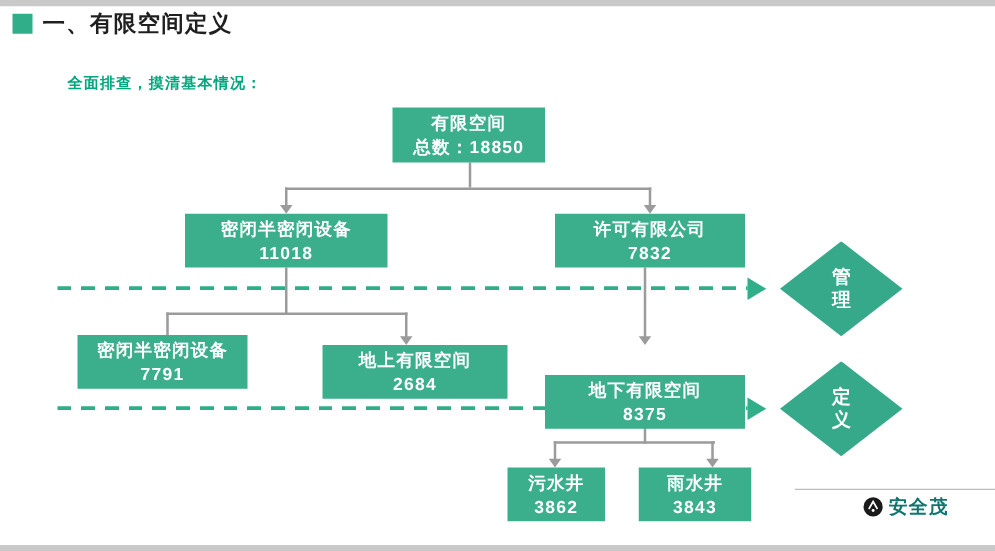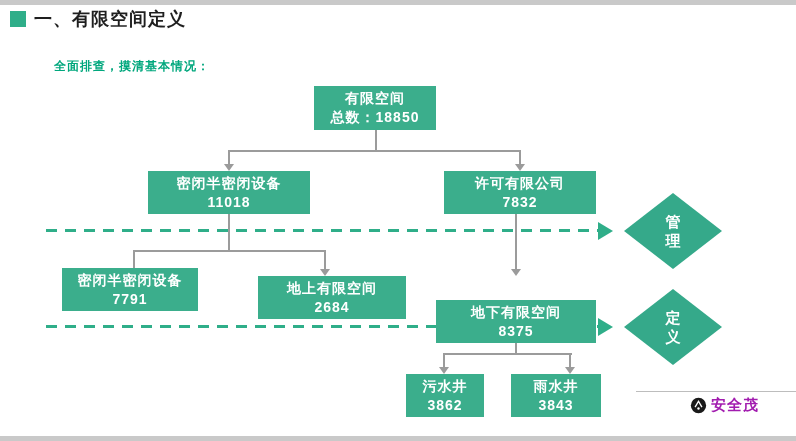--- a/index.html
+++ b/index.html
@@ -30,21 +30,21 @@
                 border-left:15px solid #2fae89; }
 
   .diamond { position:absolute; width:98px; height:76px; background:#35a98a;
              clip-path:polygon(50% 0,100% 50%,50% 100%,0 50%);
              color:#ffffff; font-weight:bold; font-size:15px;
              display:flex; flex-direction:column; align-items:center; justify-content:center;
              line-height:19px; text-align:center; }
 
   .footer-line { position:absolute; left:636px; top:391px; width:160px; height:1px; background:#bdbdbd; }
   .brand-row { position:absolute; left:690px; top:396px; display:flex; align-items:center; gap:4px; }
-  .brand-text { font-size:15px; font-weight:bold; color:#a21caf; letter-spacing:1px; }
+  .brand-text { font-size:15px; font-weight:bold; color:#0f766e; letter-spacing:1px; }
 </style>
 </head>
 <body>
 
 <div class="stage">
 
   <div class="edge-bar" style="top:0;"></div>
   <div class="edge-bar" style="top:436px;"></div>
 
   <div class="title-row">

